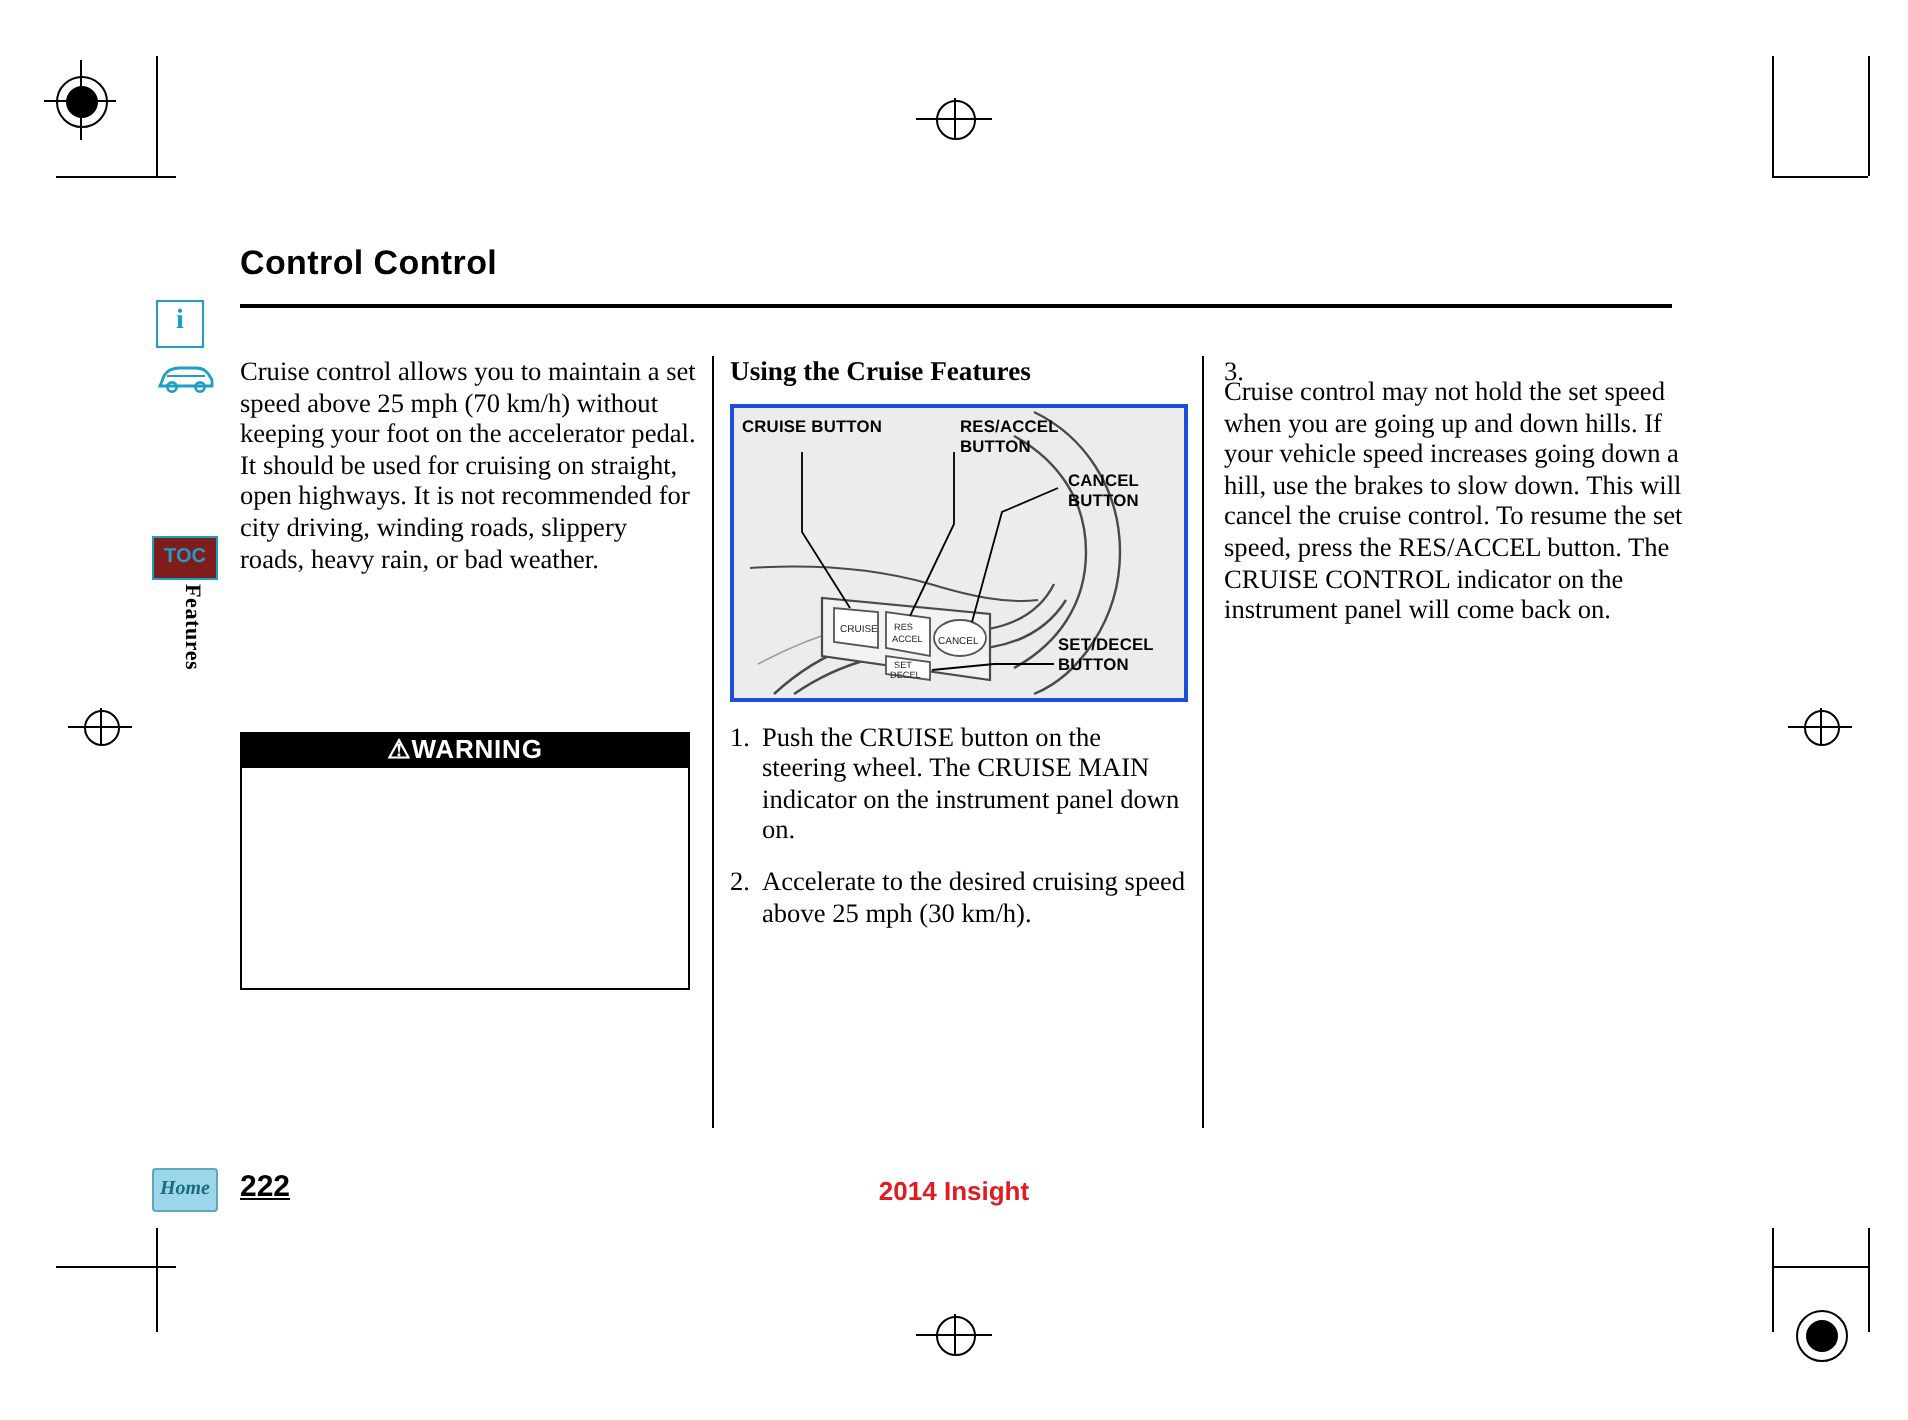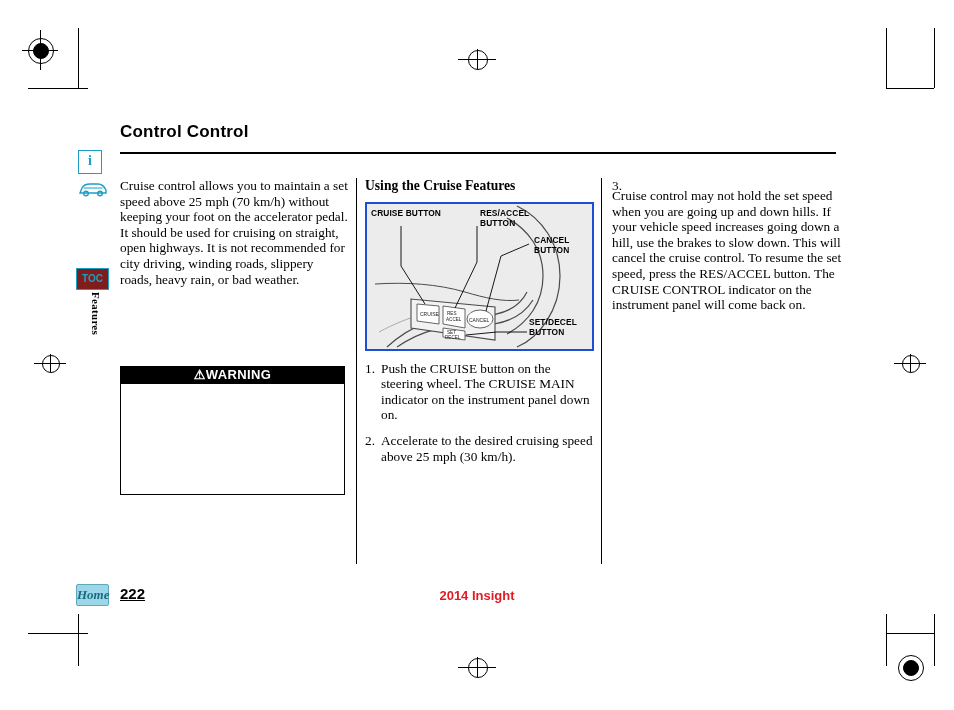--- a/index.html
+++ b/index.html
@@ -52,21 +52,21 @@
   .figure{position:relative;width:225px;height:145px;background:#ececec;border:2px solid #1d4ed8;margin-bottom:10px;}
   .figure svg{position:absolute;left:0;top:0;}
   .fig-label{position:absolute;font-family:"Liberation Sans",sans-serif;font-size:8.4px;font-weight:bold;line-height:10px;letter-spacing:0.1px;}
 
   
   .num-item{position:relative;padding-left:16px;margin-bottom:10px;}
   .num-item .n{position:absolute;left:0;top:0;}
 
   
   .home-btn{position:absolute;left:76px;top:584px;width:31px;height:20px;background:#9bd7e8;border:1px solid #5fa7bd;border-radius:2px;}
-  .home-btn span{display:block;text-align:center;line-height:19px;font-family:"Liberation Serif",serif;font-style:italic;font-size:13px;font-weight:bold;color:#1a6a80;}
+  .home-btn span{display:block;text-align:center;line-height:19px;font-family:"Liberation Serif",serif;font-style:italic;font-size:10px;font-weight:bold;color:#1a6a80;}
   .page-num{position:absolute;left:120px;top:585px;font-family:"Liberation Sans",sans-serif;font-size:15px;font-weight:bold;text-decoration:underline;}
   .footer-model{position:absolute;left:0;top:588px;width:954px;text-align:center;color:#e11b22;font-family:"Liberation Sans",sans-serif;font-size:13px;font-weight:bold;}
 </style>
 </head>
 <body>
 
 <div class="page">
 
   <div class="reg">
     <div class="circle" style="left:28px;top:38px;width:24px;height:24px;background:#fff;"></div>

